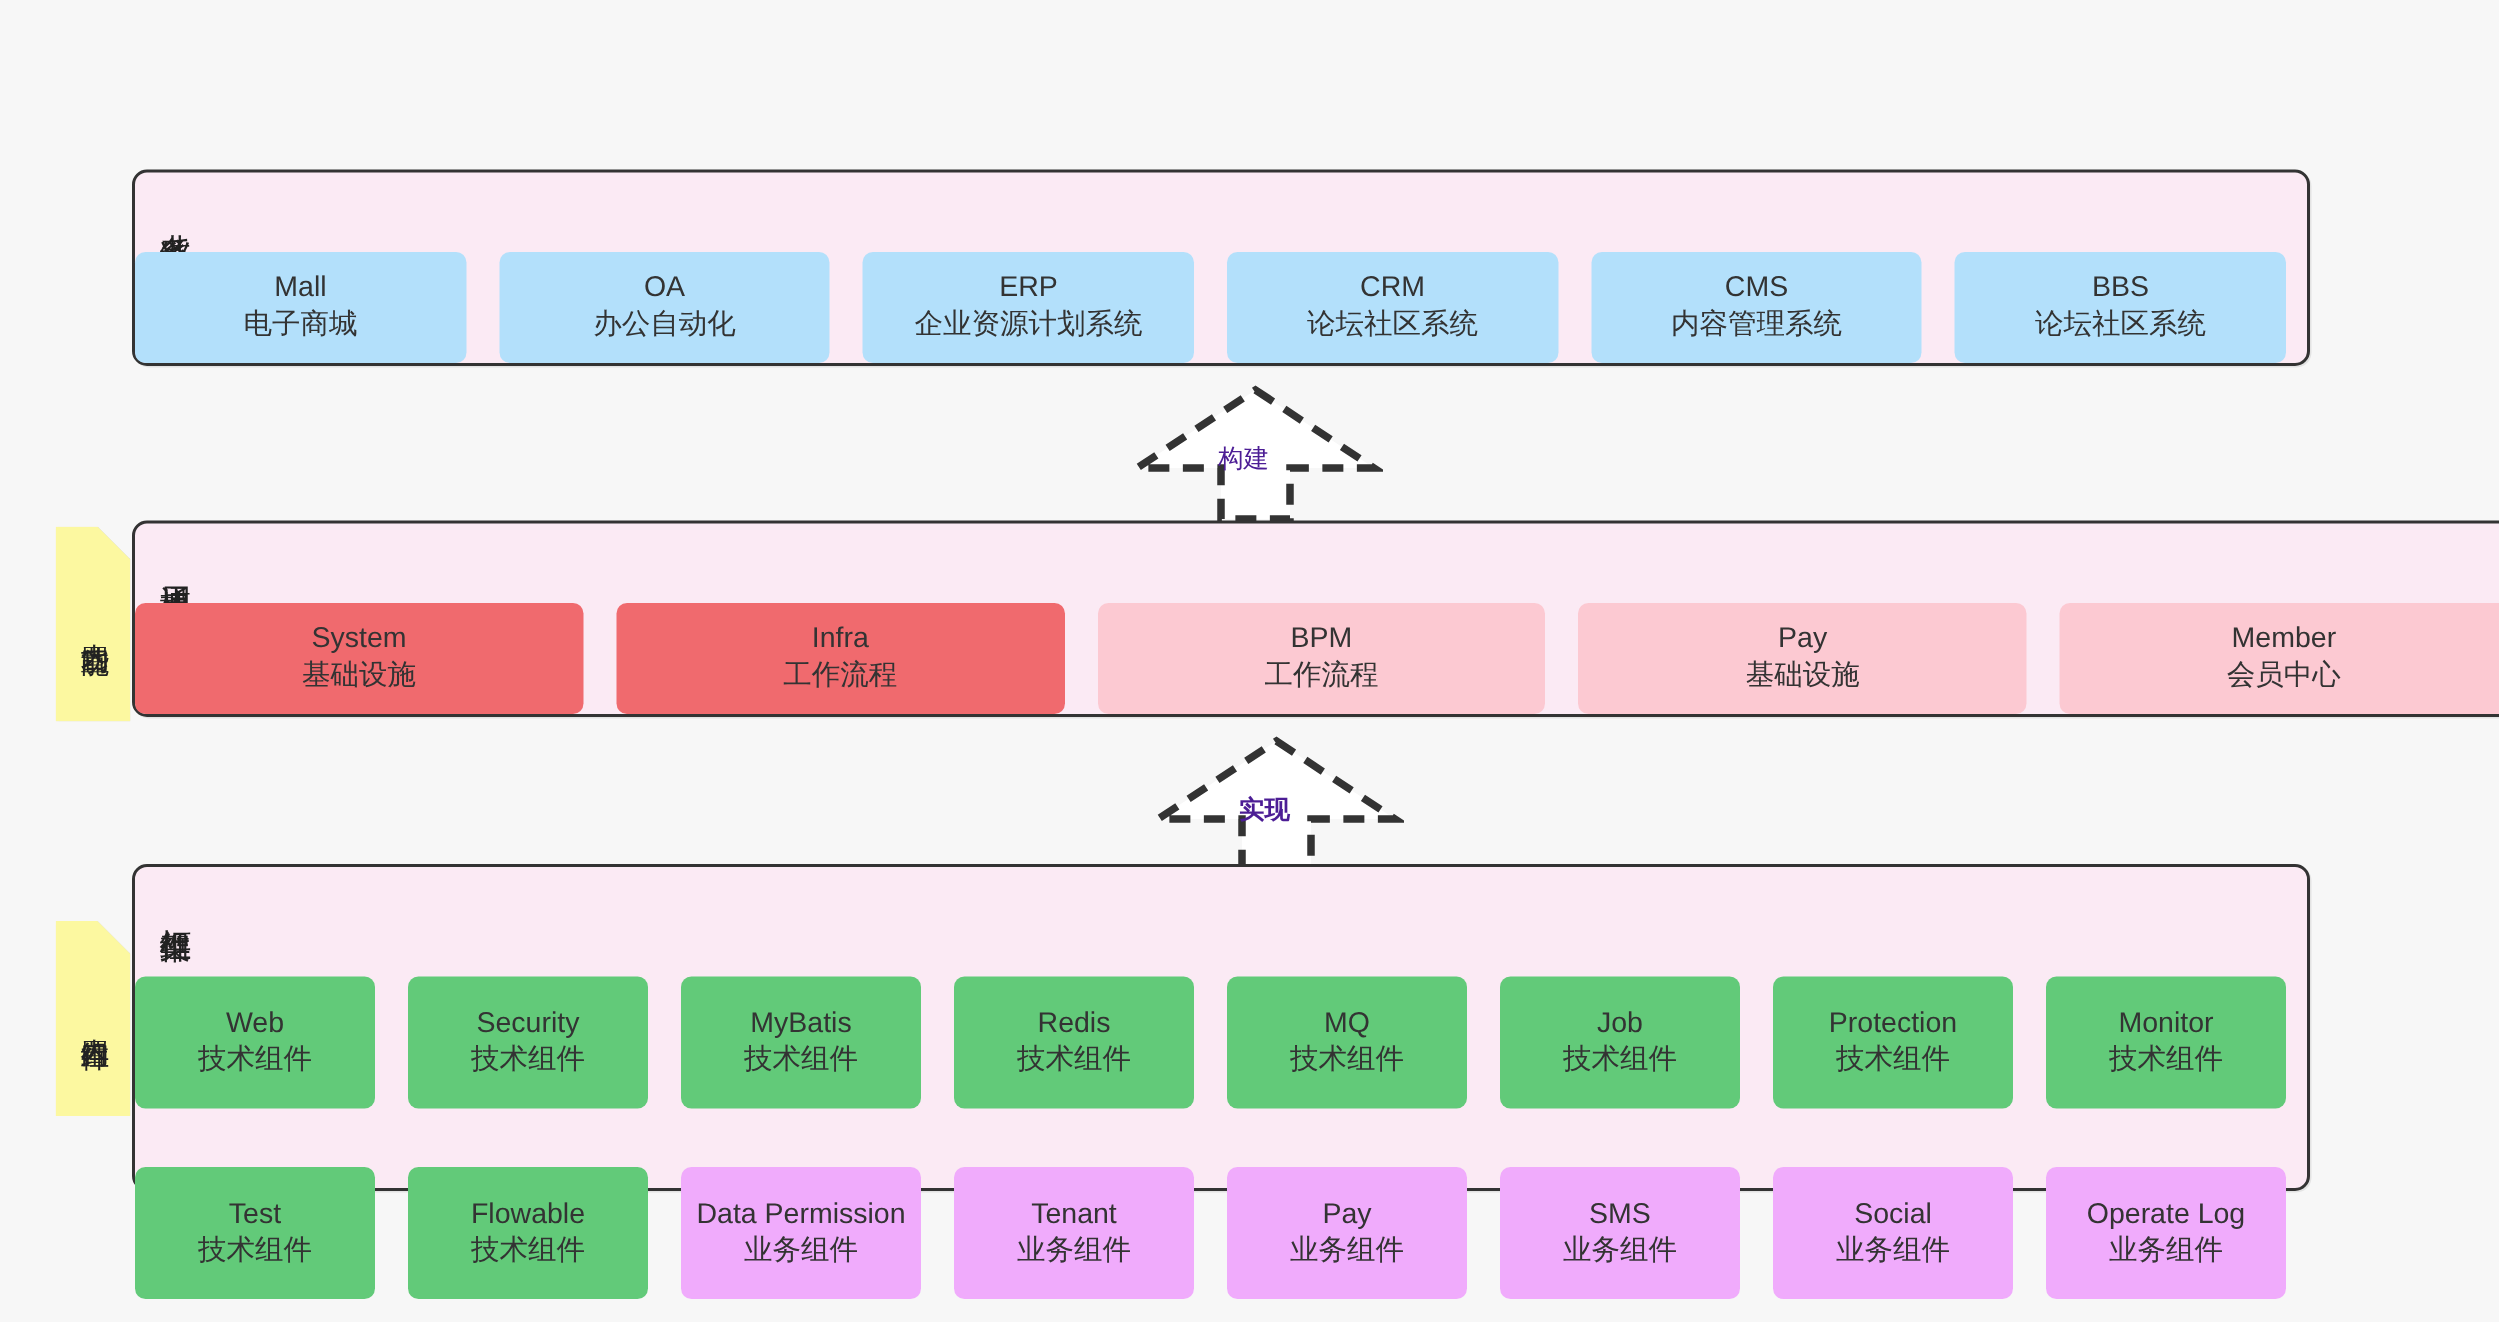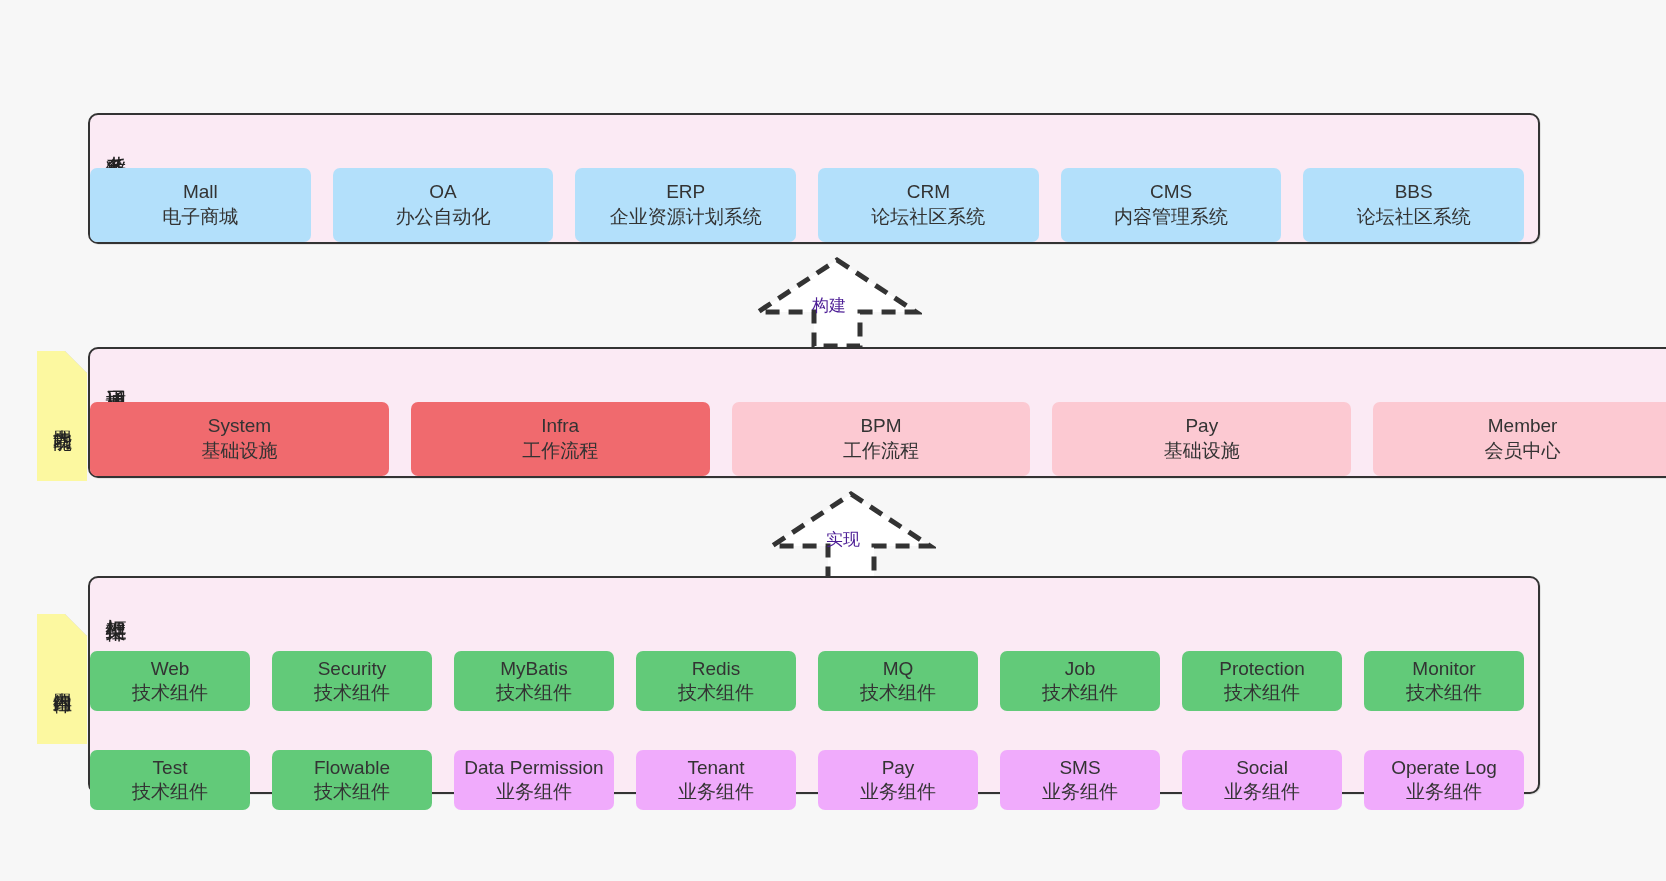--- a/index.html
+++ b/index.html
@@ -83,21 +83,21 @@
   .card.biz-comp { background: #f0abfc; }
 
   
   #layer-business { left: 88px;  top: 113px; width: 1452px; height: 131px; }
   #layer-business .card-row { height: 74px; }
 
   #layer-common   { left: 88px;  top: 347px; width: 1600px; height: 131px; }
   #layer-common .card-row { height: 74px; }
 
   #layer-framework{ left: 88px;  top: 576px; width: 1452px; height: 218px; }
-  #layer-framework .card-row { height: 60px; margin-top: 21px; }
+  #layer-framework .card-row { height: 88px; margin-top: 21px; }
 
   
   .note {
     position: absolute;
     background: #fcf8a0;
     color: #222;
     font-size: 19px;
     line-height: 1.2;
     letter-spacing: 1px;
     display: flex;
@@ -129,21 +129,21 @@
     position: absolute;
     font-size: 17px;
     color: #4c1d95;
     background: transparent;
     white-space: nowrap;
     user-select: none;
   }
   #connector-build  { left: 752px; top: 256px; width: 170px; height: 92px; }
   #connector-build .conn-label  { left: 60px; top: 38px; }
   #connector-implement { left: 766px; top: 490px; width: 170px; height: 92px; }
-  #connector-implement .conn-label { left: 60px; top: 38px; }
+  #connector-implement .conn-label { left: 60px; top: 38px; font-weight: bold; }
 </style>
 </head>
 <body>
 
 <div class="layer" id="layer-business">
   <div class="layer-title">业务系统</div>
   <div class="layer-body">
     <div class="card-row">
       <div class="card biz">
         <span class="en">Mall</span>

